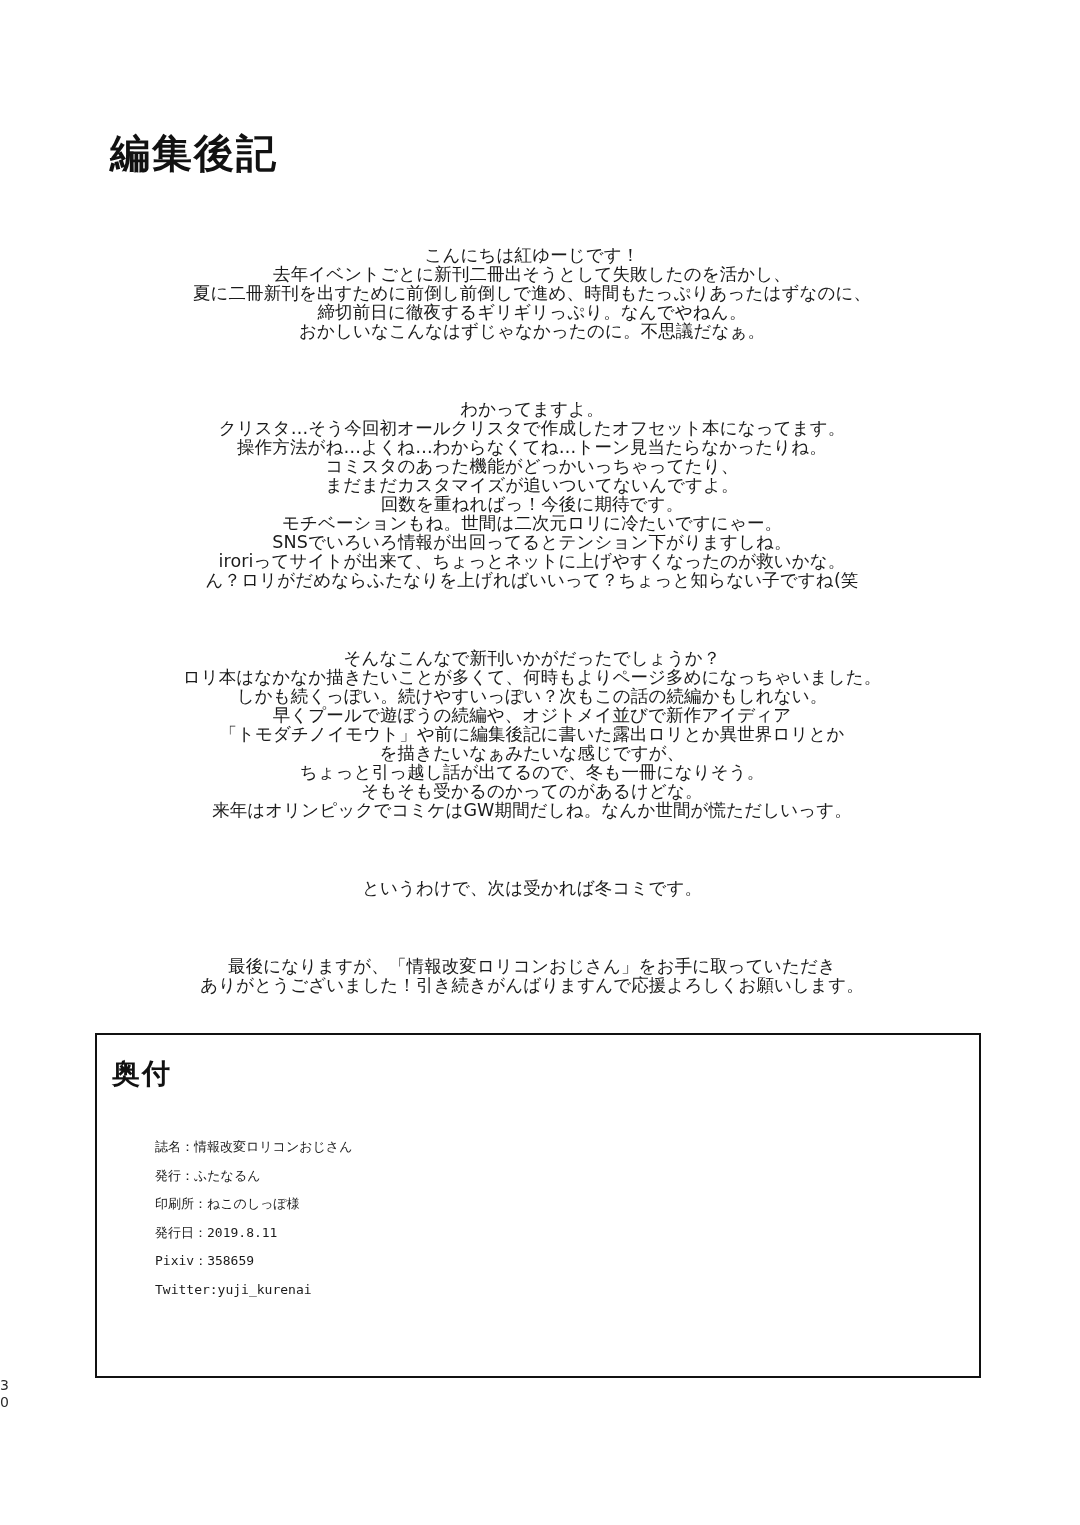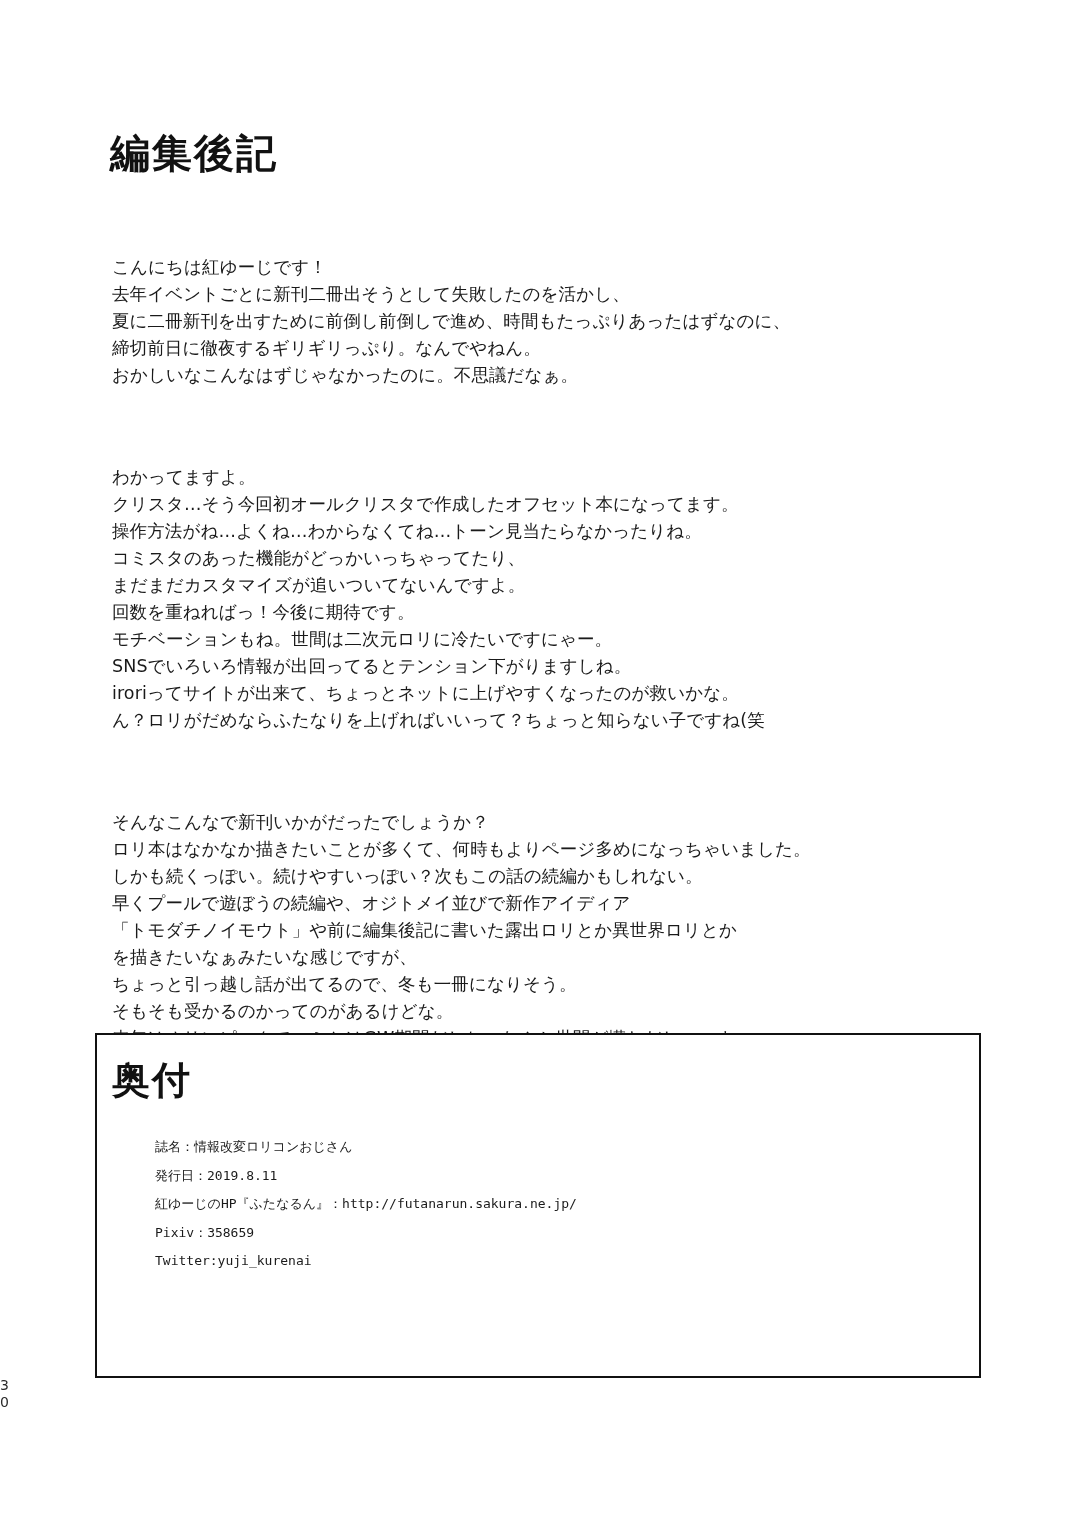--- a/index.html
+++ b/index.html
@@ -22,27 +22,28 @@
     top: 131px;
     font-size: 40px;
     font-weight: bold;
     letter-spacing: 2px;
     line-height: 1.1;
     color: #111111;
   }
   .afterword-body {
     position: absolute;
     left: 112px;
-    top: 200px;
+    top: 208px;
     width: 840px;
     font-size: 17.5px;
-    line-height: 27px;
+    line-height: 19px;
     color: #1a1a1a;
     white-space: pre-wrap;
     letter-spacing: 0.1px;
+    text-align: center;
   }
   .afterword-body p {
     margin: 0 0 21px 0;
   }
   .afterword-body p:last-child {
     margin-bottom: 0;
   }
   .colophon-box {
     position: absolute;
     left: 95px;
@@ -50,21 +51,21 @@
     width: 886px;
     height: 345px;
     border: 2px solid #111111;
     box-sizing: border-box;
     background: #ffffff;
   }
   .colophon-title {
     position: absolute;
     left: 112px;
     top: 1055px;
-    font-size: 38px;
+    font-size: 28px;
     font-weight: bold;
     letter-spacing: 2px;
     color: #111111;
   }
   .colophon-list {
     position: absolute;
     left: 155px;
     top: 1133px;
     width: 800px;
     font-family: "DejaVu Sans Mono", monospace;
@@ -127,22 +128,23 @@
     <p>最後になりますが、「情報改変ロリコンおじさん」をお手に取っていただき
 ありがとうございました！引き続きがんばりますんで応援よろしくお願いします。</p>
   </div>
 
   <div class="colophon-box"></div>
 
   <div class="colophon-title">奥付</div>
 
   <div class="colophon-list">
     <div class="row">誌名：情報改変ロリコンおじさん</div>
+    <div class="row">発行：ふたなるん</div>
+    <div class="row">印刷所：ねこのしっぽ様</div>
     <div class="row">発行日：2019.8.11</div>
-    <div class="row">紅ゆーじのHP『ふたなるん』：http://futanarun.sakura.ne.jp/</div>
     <div class="row">Pixiv：358659</div>
     <div class="row">Twitter:yuji_kurenai</div>
   </div>
 
   <div class="page-number">
     <span>3</span>
     <span>0</span>
   </div>
 
 </div>

